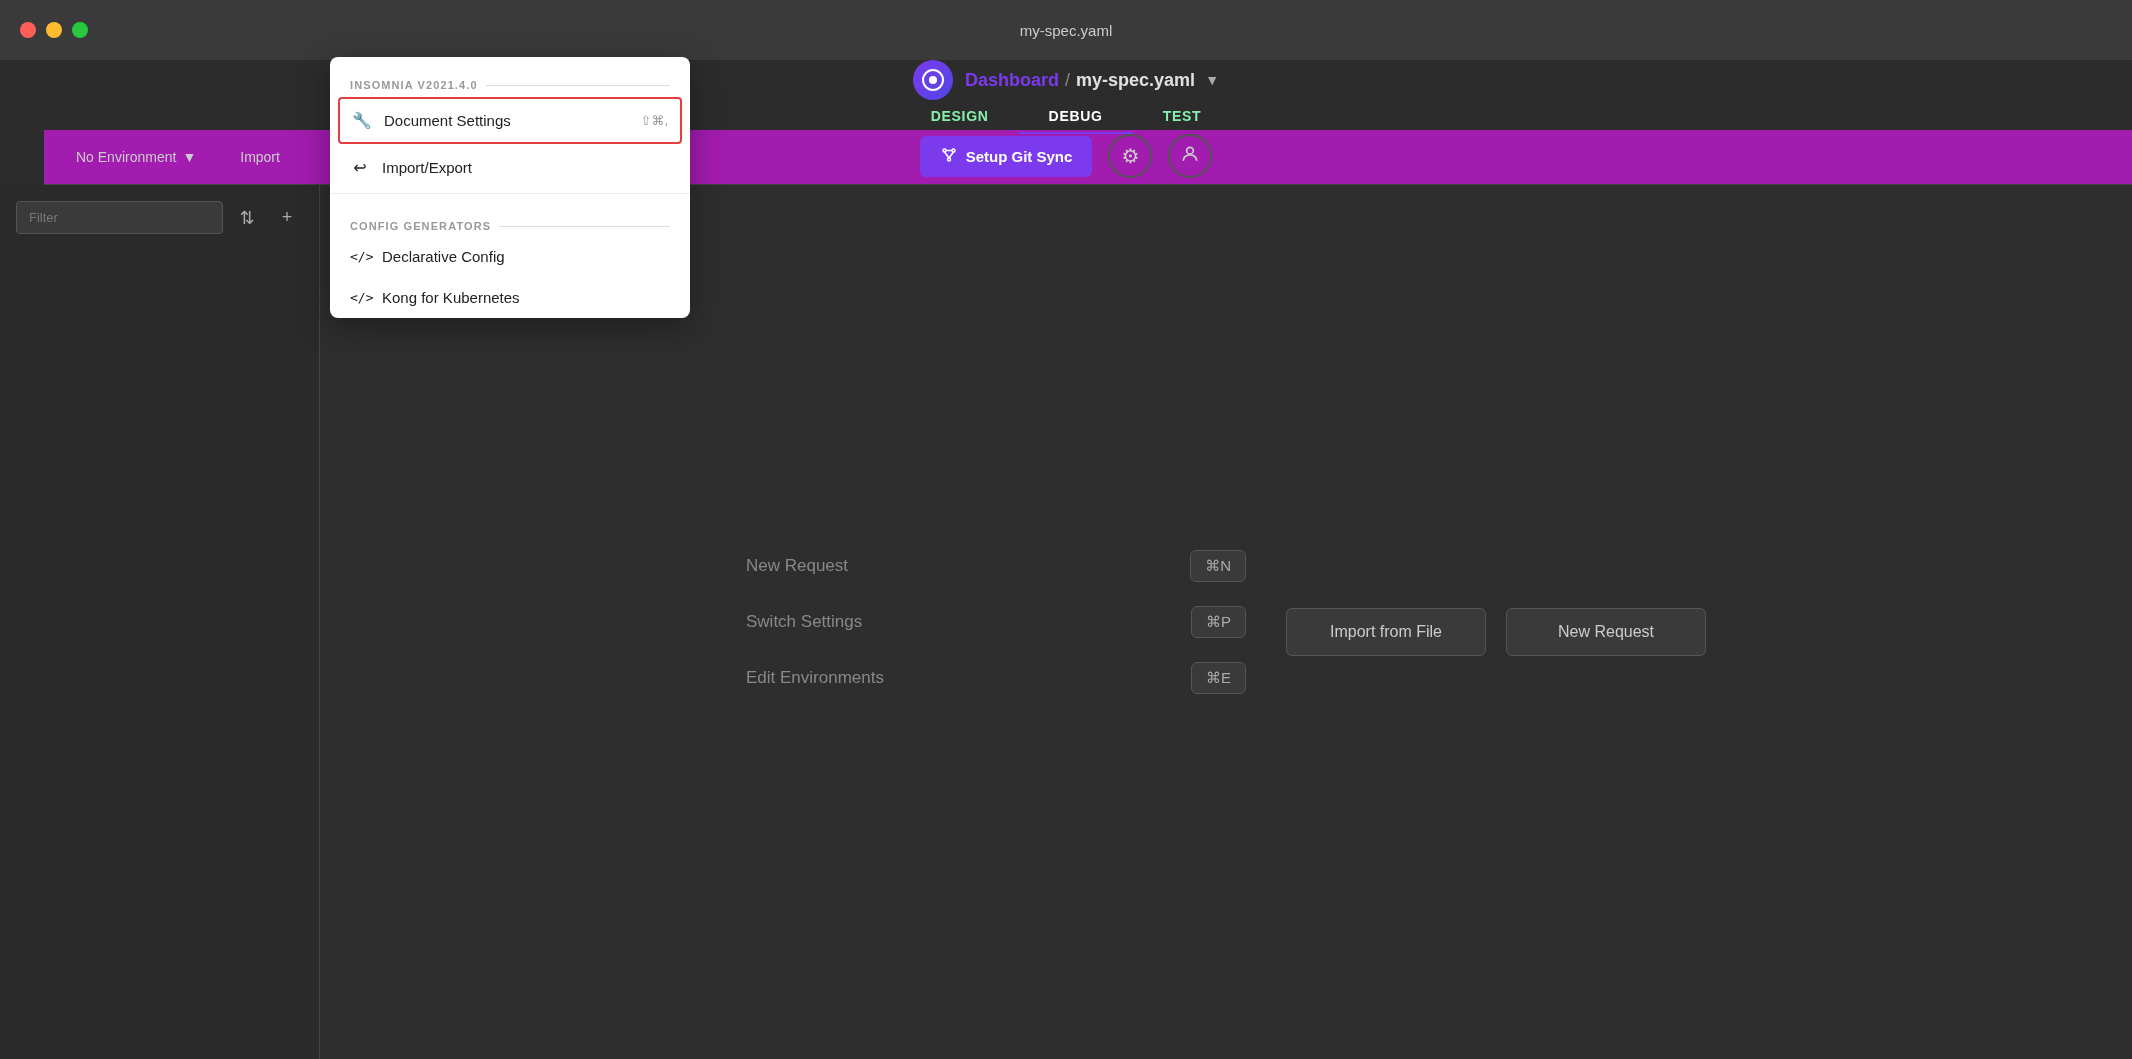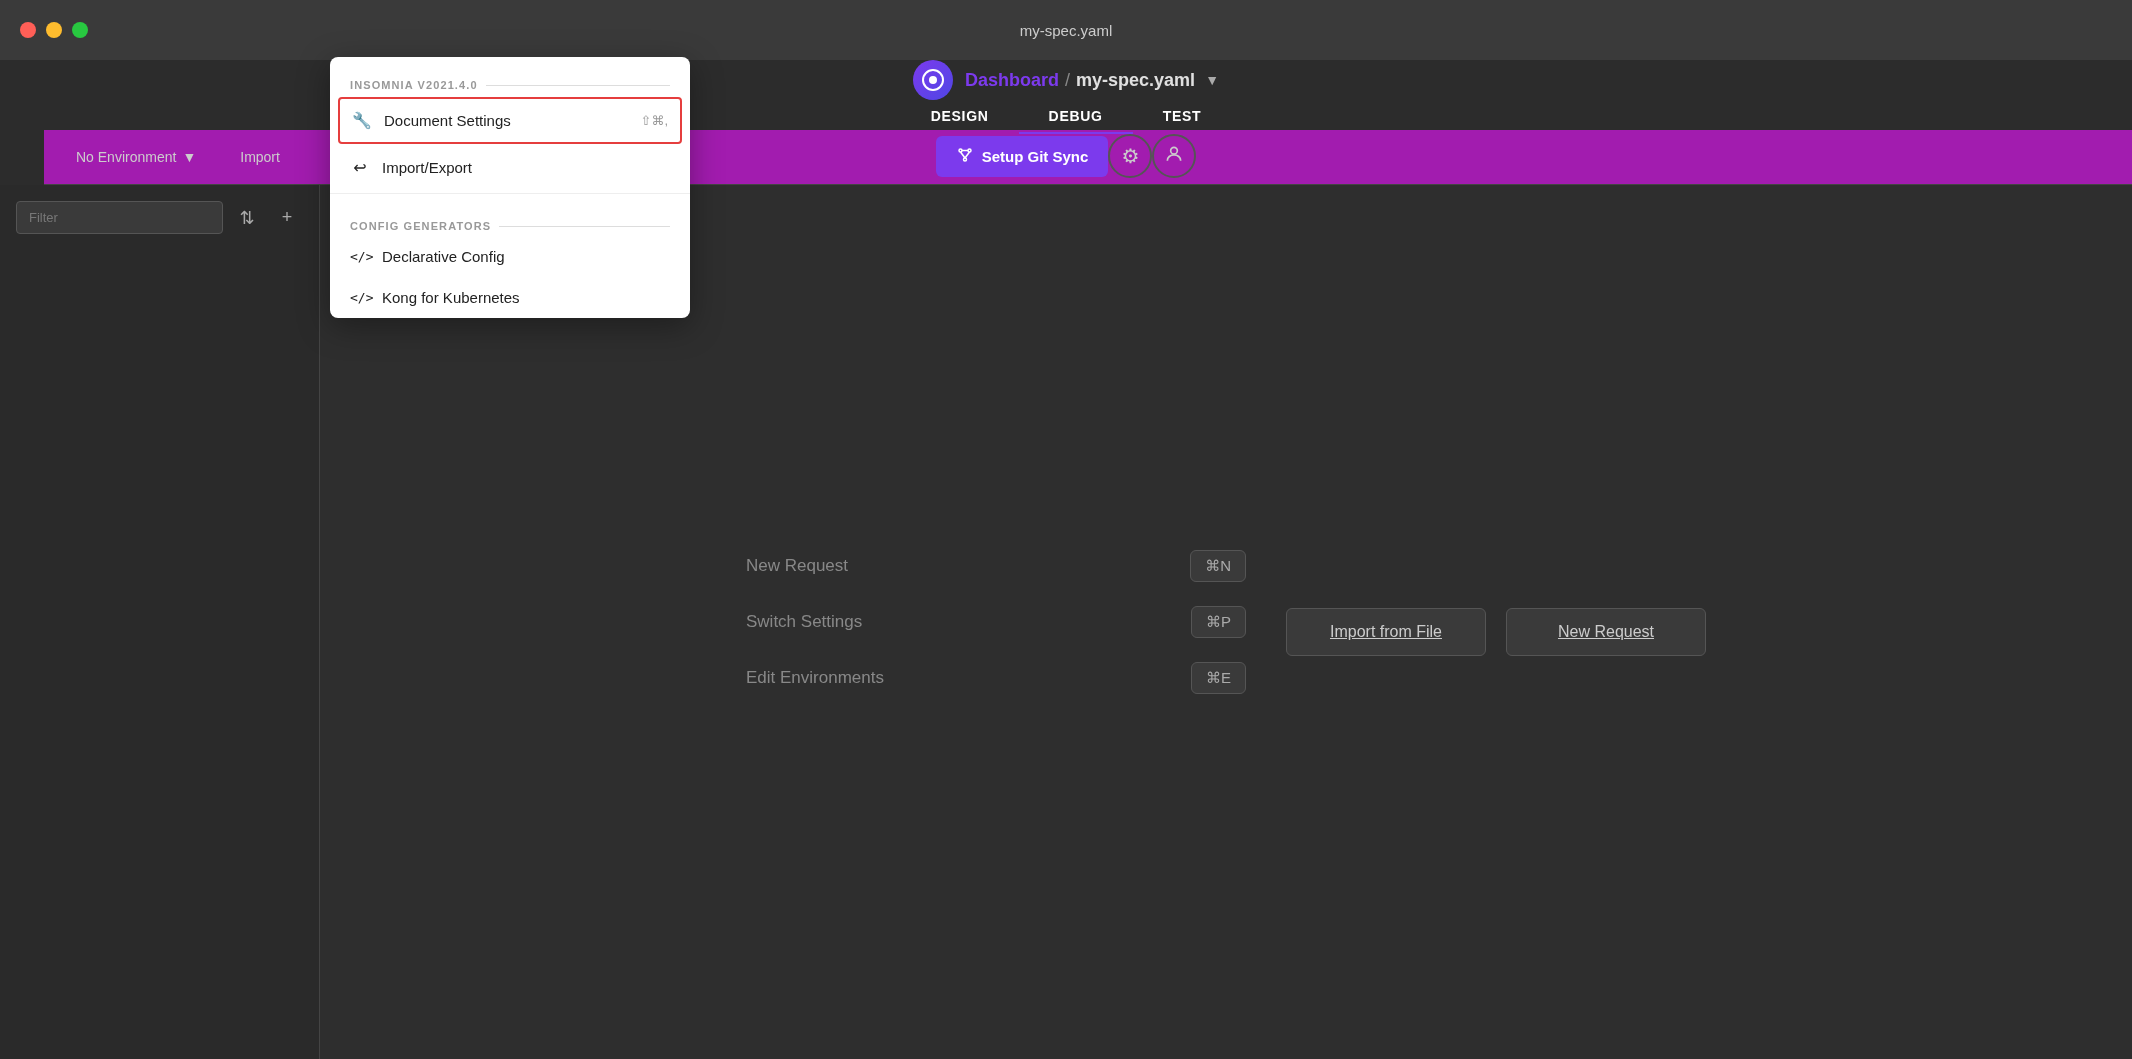--- a/index.html
+++ b/index.html
@@ -106,34 +106,35 @@
       display: flex;
       align-items: center;
       justify-content: center;
       gap: 0;
     }
     .nav-tab {
       padding: 8px 30px;
       font-size: 14px;
       font-weight: 600;
       letter-spacing: 0.05em;
-      color: #ffffff;
+      color: #86efac;
       cursor: pointer;
       text-transform: uppercase;
       border-bottom: 2px solid transparent;
     }
     .nav-tab.active {
       color: #fff;
       border-bottom: 2px solid #7c3aed;
     }
 
     .nav-right {
       flex: 0 0 auto;
       display: flex;
       align-items: center;
+      gap: 16px;
     }
     .setup-git-btn {
       background: #7c3aed;
       color: white;
       border: none;
       border-radius: 6px;
       padding: 10px 20px;
       font-size: 15px;
       font-weight: 600;
       cursor: pointer;
@@ -279,21 +280,20 @@
     .bottom-btn {
       background: #3a3a3a;
       border: 1px solid #555;
       border-radius: 6px;
       color: #ccc;
       font-size: 16px;
       padding: 14px 32px;
       cursor: pointer;
       min-width: 200px;
       text-align: center;
-      text-decoration: underline;
     }
 
     
     .dropdown-menu {
       position: absolute;
       left: 330px;
       top: 57px;
       width: 360px;
       background: white;
       border-radius: 8px;

